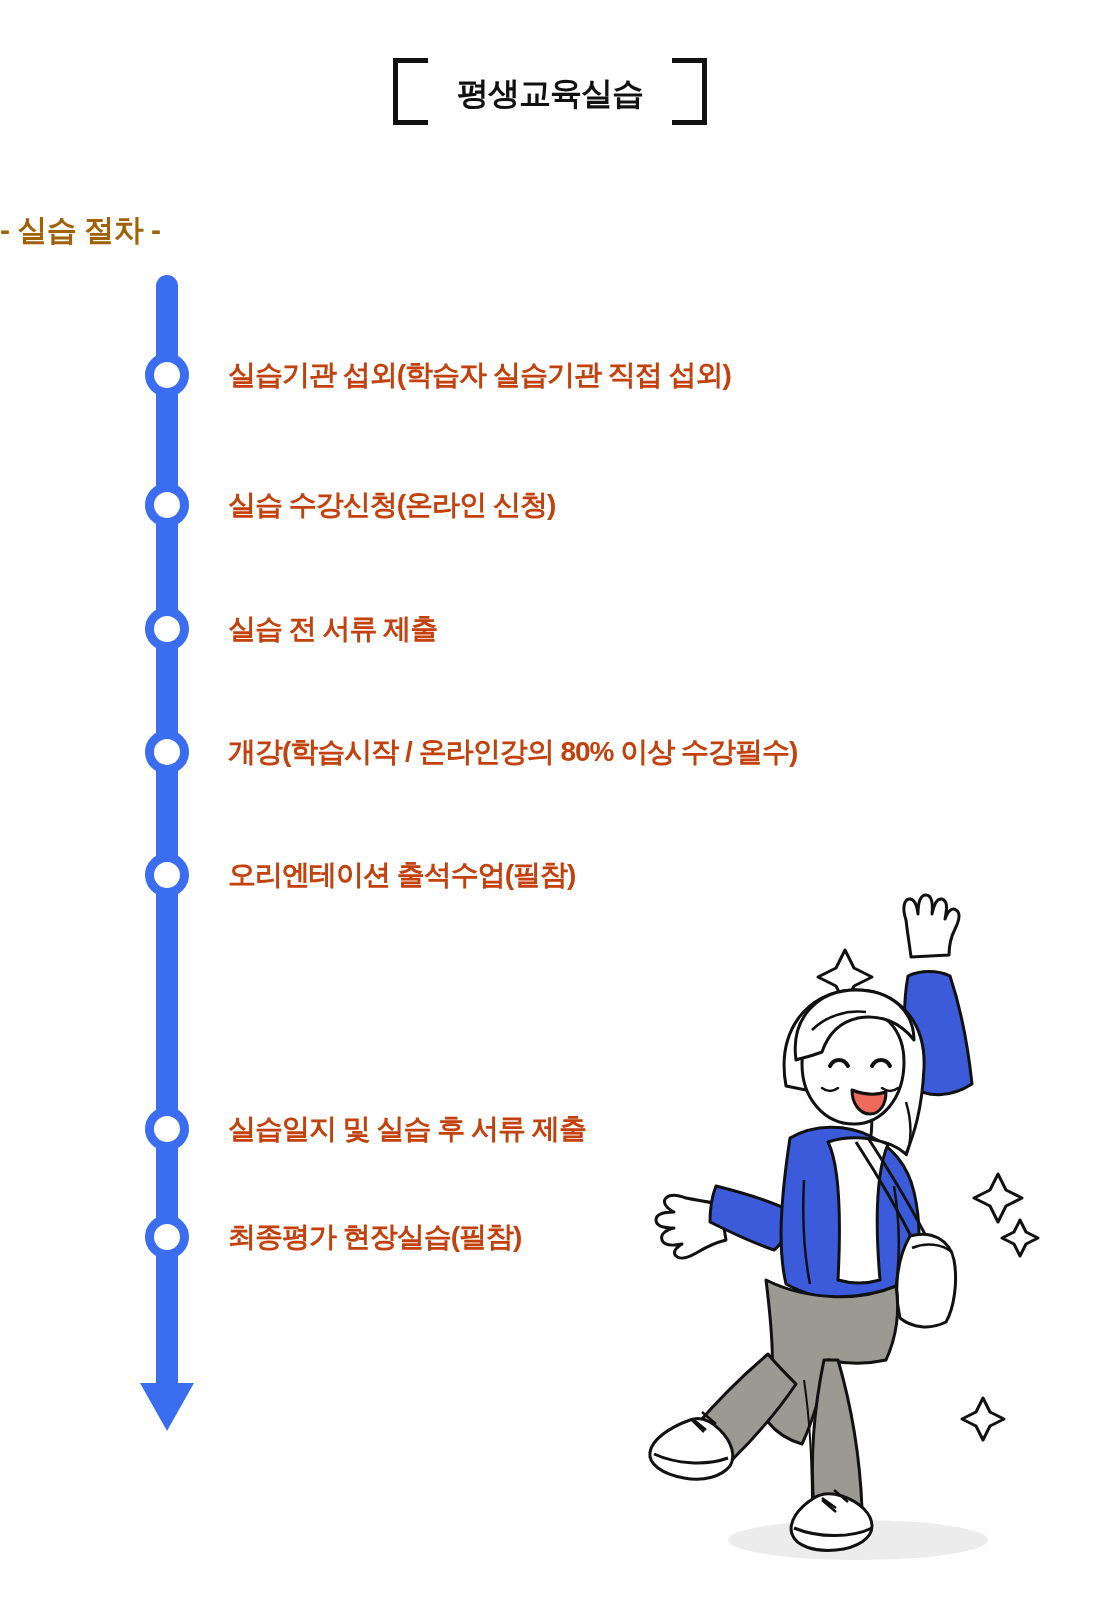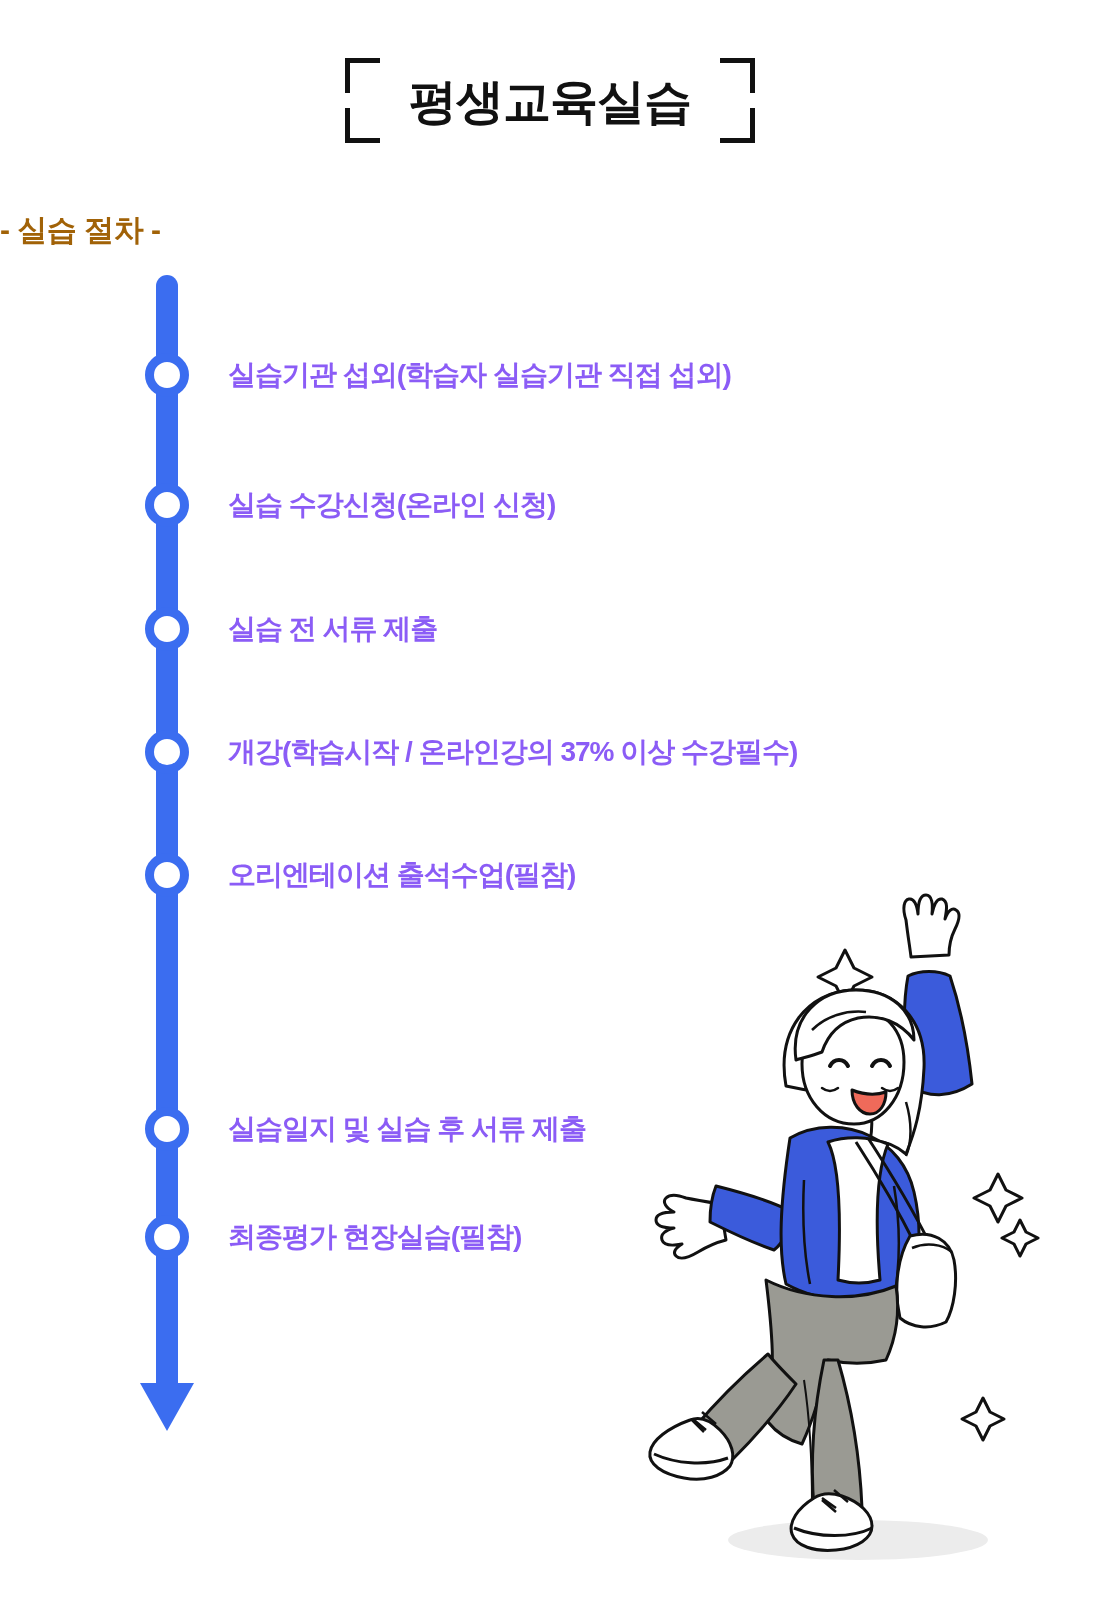--- a/index.html
+++ b/index.html
@@ -27,21 +27,21 @@
     top: 58px;
     width: 1100px;
     text-align: center;
   }
   #title-wrap {
     position: relative;
     display: inline-block;
     padding: 18px 64px 14px 64px;
   }
   #main-title {
-    font-size: 48px;
+    font-size: 32px;
     font-weight: 800;
     letter-spacing: -1px;
     color: #111111;
     line-height: 1.1;
     white-space: nowrap;
   }
   .corner {
     position: absolute;
     width: 30px;
     height: 30px;
@@ -110,21 +110,21 @@
     background: #ffffff;
     border-radius: 50%;
   }
   .step-label {
     position: absolute;
     left: 228px;
     top: 4px;
     font-size: 28px;
     font-weight: 800;
     letter-spacing: -1px;
-    color: #8b5cf6;
+    color: #c2410c;
     white-space: nowrap;
     line-height: 36px;
   }
 
   
   #illustration {
     position: absolute;
     left: 590px;
     top: 880px;
     width: 480px;
@@ -163,21 +163,21 @@
       <span class="step-label">실습 수강신청(온라인 신청)</span>
     </div>
 
     <div class="step" style="top:332px">
       <span class="step-node"></span>
       <span class="step-label">실습 전 서류 제출</span>
     </div>
 
     <div class="step" style="top:455px">
       <span class="step-node"></span>
-      <span class="step-label">개강(학습시작 / 온라인강의 37% 이상 수강필수)</span>
+      <span class="step-label">개강(학습시작 / 온라인강의 80% 이상 수강필수)</span>
     </div>
 
     <div class="step" style="top:578px">
       <span class="step-node"></span>
       <span class="step-label">오리엔테이션 출석수업(필참)</span>
     </div>
 
 
     <div class="step" style="top:832px">
       <span class="step-node"></span>

